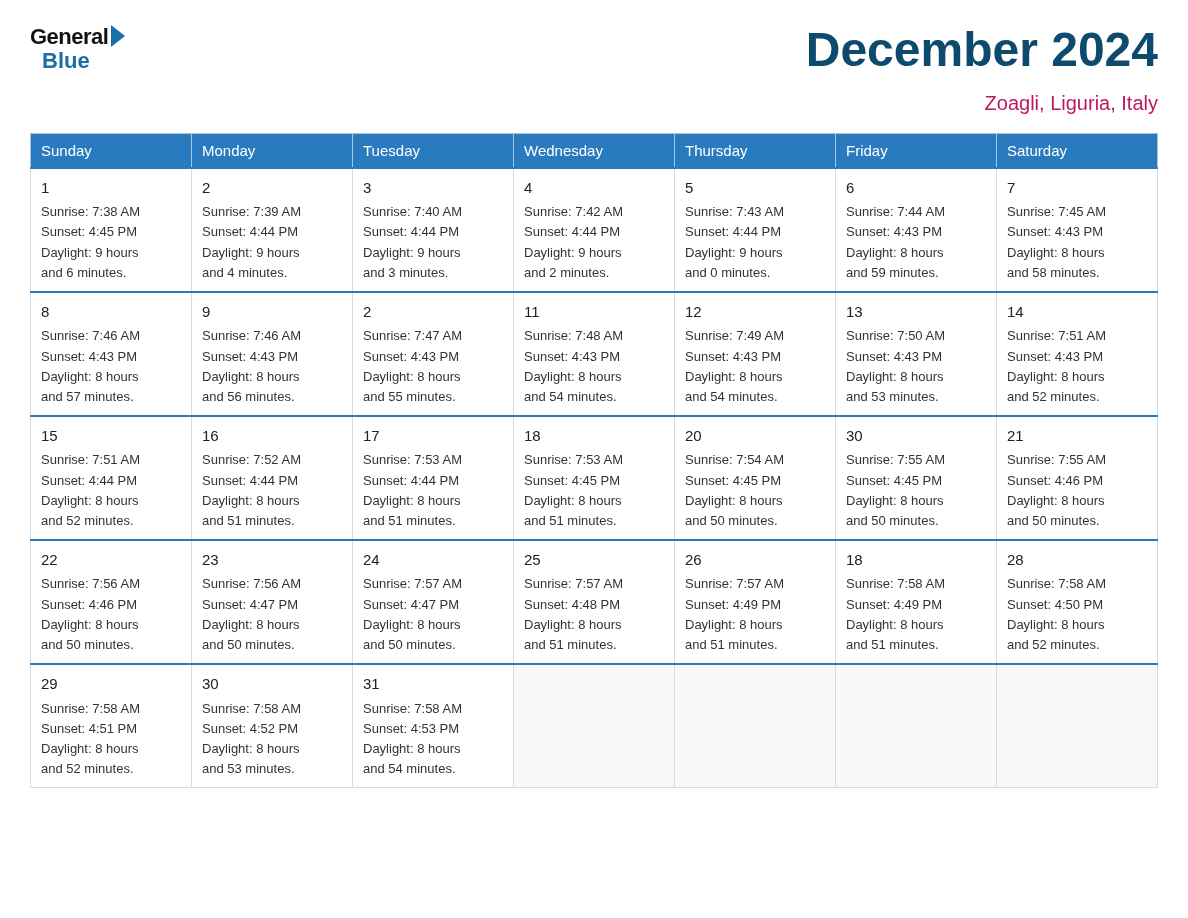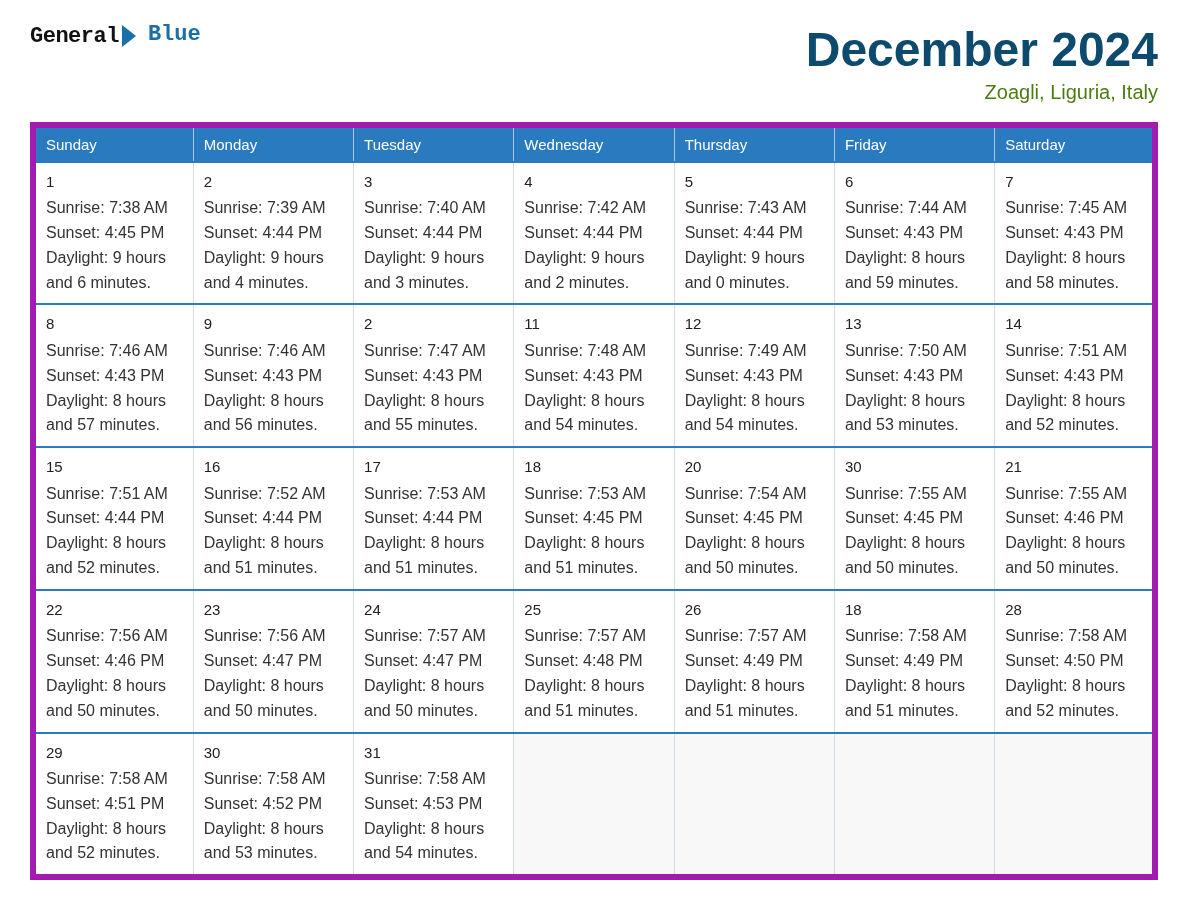--- a/index.html
+++ b/index.html
@@ -12,23 +12,22 @@
       min-height: 918px;
     }
     .header {
       display: flex;
       justify-content: space-between;
       align-items: flex-start;
       margin-bottom: 18px;
     }
     .logo {
       display: flex;
-      flex-direction: row;
+      flex-direction: column;
       align-items: flex-start;
-      font-family: Liberation Mono, monospace;
     }
     .logo-top {
       display: flex;
       align-items: center;
     }
     .logo-general {
       font-size: 22px;
       font-weight: bold;
       color: #111;
       letter-spacing: -0.5px;
@@ -53,27 +52,27 @@
       text-align: right;
     }
     .main-title {
       font-size: 48px;
       font-weight: bold;
       color: #0c4a6e;
       line-height: 1.1;
     }
     .subtitle {
       font-size: 20px;
-      color: #4d7c0f;
-      margin-top: 4px;
+      color: #be185d;
+      margin-top: 15px;
     }
     .calendar {
       width: 100%;
       border-collapse: collapse;
-      border: 6px solid #a21caf;
+      border: 1px solid #a21caf;
     }
     .calendar th {
       background-color: #2a7abf;
       color: #fff;
       font-size: 15px;
       font-weight: normal;
       padding: 8px 10px;
       text-align: left;
       border: 1px solid #aac5e0;
     }
@@ -92,21 +91,21 @@
     .calendar td.empty {
       background: #f8f8f8;
     }
     .day-number {
       font-size: 15px;
       font-weight: normal;
       display: block;
       margin-bottom: 3px;
     }
     .day-info {
-      font-size: 16px;
+      font-size: 13px;
       color: #333;
       line-height: 1.55;
     }
   </style>
 </head>
 <body>
 
 <div class="header">
   <div class="logo">
     <div class="logo-top">

